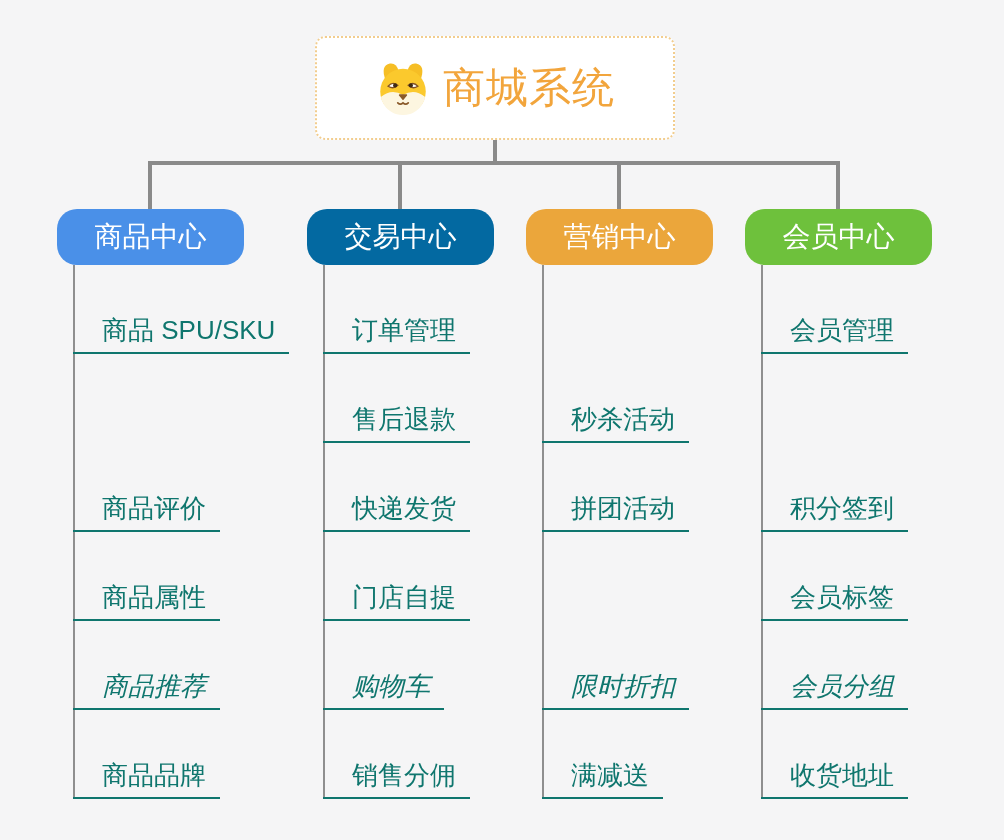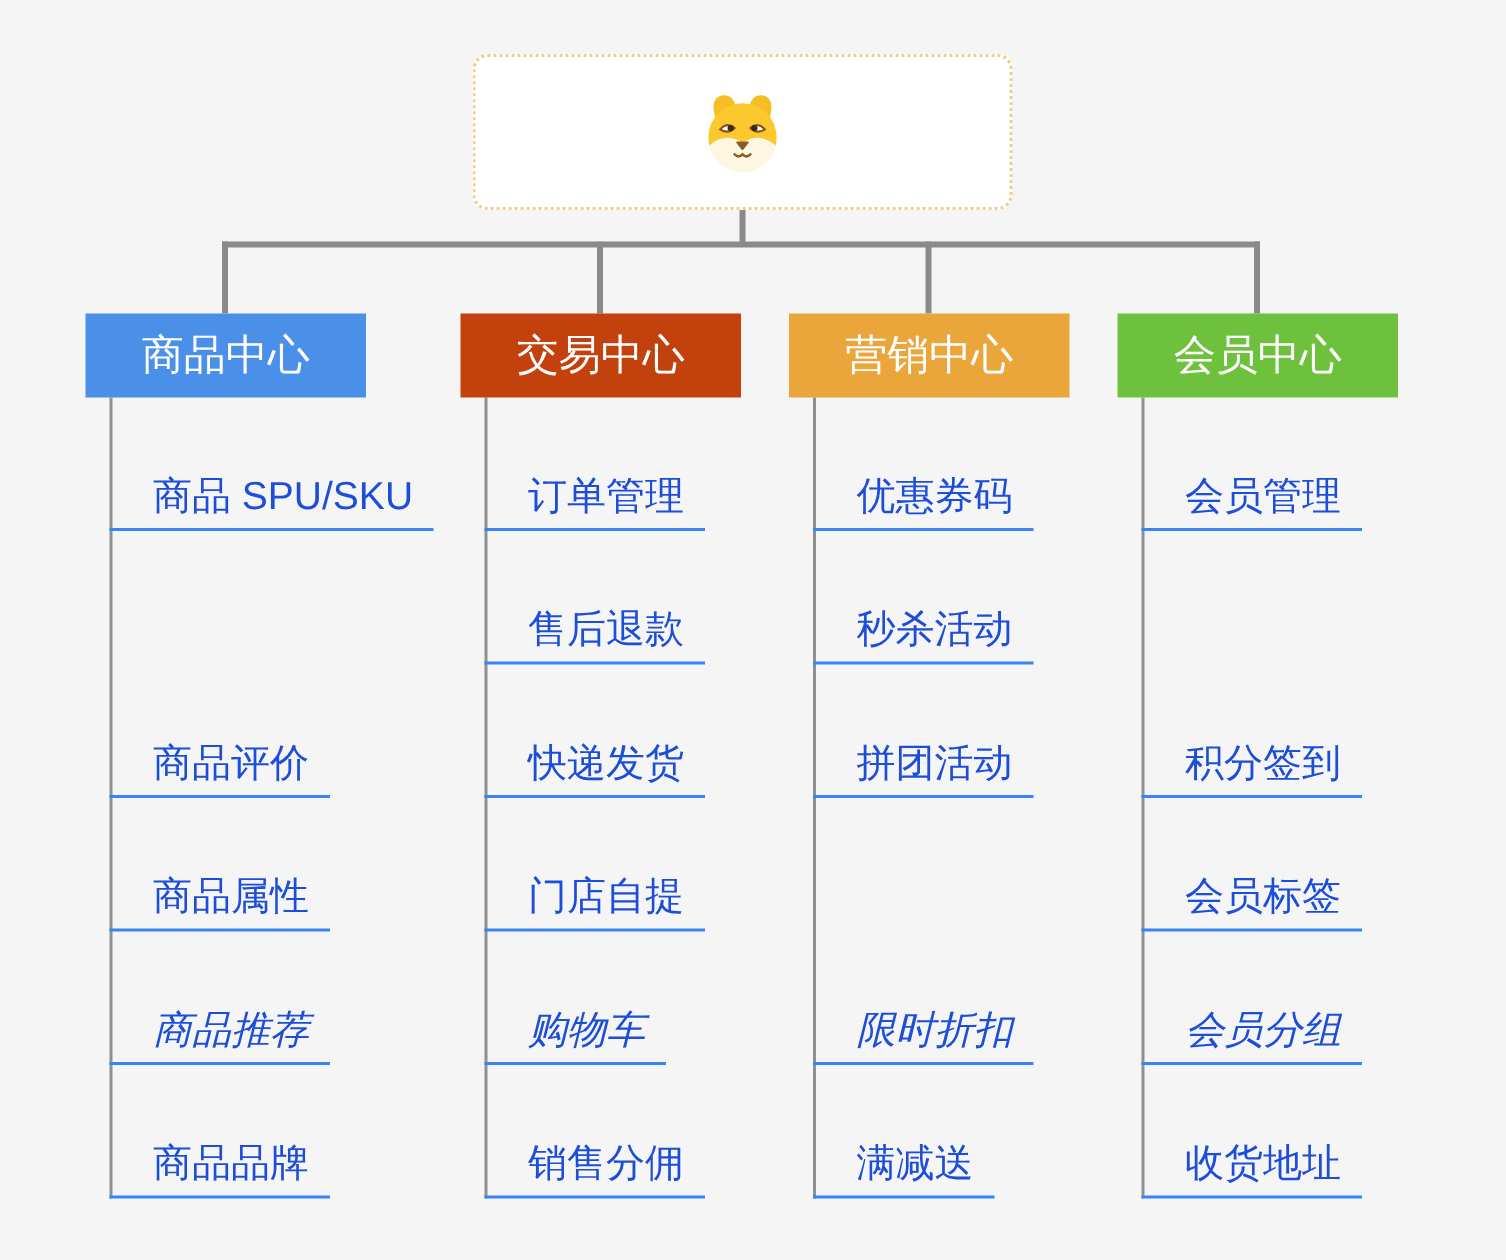--- a/index.html
+++ b/index.html
@@ -45,21 +45,21 @@
     gap: 12px;
   }
   .root-label {
     font-size: 42px; letter-spacing: 1px; font-weight: 500;
     white-space: nowrap;
   }
 
   
   .hdr {
     position: absolute; top: 209px; width: 187px; height: 56px;
-    border-radius: 0;
+    border-radius: 20px;
     display: flex; align-items: center; justify-content: center;
     color: #ffffff; font-size: 28px; font-weight: 400;
     white-space: nowrap;
   }
   .hdr.c0 { left: 57px; }
   .hdr.c1 { left: 307px; }
   .hdr.c2 { left: 526px; }
   .hdr.c3 { left: 745px; }
 
   
@@ -72,24 +72,24 @@
   .item.c2 { left: 542px; }
   .item.c3 { left: 761px; }
   .item.r0 { top: 314px; }
   .item.r1 { top: 403px; }
   .item.r2 { top: 492px; }
   .item.r3 { top: 581px; }
   .item.r4 { top: 670px; font-style: italic; }
   .item.r5 { top: 759px; }
   .item > span {
     display: inline-block;
-    border-bottom: 2px solid #3b82f6;
+    border-bottom: 2px solid #0f766e;
     padding: 0 14px 5px 29px;
     font-size: 26px; line-height: 33px;
-    color: #1d4ed8;
+    color: #0f766e;
     white-space: nowrap;
   }
 </style>
 </head>
 <body>
 
 <div class="canvas" style="background-color: rgb(245, 245, 246);">
 
   <div class="conn stub" style="background-color: rgb(138, 138, 138);"></div>
   <div class="conn hline" style="background-color: rgb(138, 138, 138);"></div>
@@ -110,26 +110,27 @@
         <circle cx="32" cy="36" r="26" fill="#fbc92d"></circle>
         <path d="M7,42 Q19,32 32,40 Q45,32 57,42 L57,44 A26,26 0 0 1 7,44 Z" fill="#fdf6e0"></path>
         <path d="M15,30 Q20,24 26,29 Q21,34 15,30 Z" fill="#ffffff" stroke="#845425" stroke-width="1.6"></path>
         <circle cx="23" cy="29" r="2.4" fill="#3e2a12"></circle>
         <path d="M38,29 Q44,24 49,30 Q43,34 38,29 Z" fill="#ffffff" stroke="#845425" stroke-width="1.6"></path>
         <circle cx="41" cy="29" r="2.4" fill="#3e2a12"></circle>
         <path d="M28,40 L36,40 L32,45 Z" fill="#8a5a2a" stroke="#8a5a2a" stroke-width="1.5" stroke-linejoin="round"></path>
         <path d="M26,49 Q29,52 32,49 Q35,52 38,49" stroke="#8a5a2a" stroke-width="2" fill="none" stroke-linecap="round"></path>
       </svg>
     </span>
+    <span class="root-label" style="color: rgb(242, 165, 60);">商城系统</span>
   </div>
 
   <div class="hdr c0" style="background-color: rgb(74, 144, 232);">
     <span>商品中心</span>
   </div>
-  <div class="hdr c1" style="background-color: #c2410c;">
+  <div class="hdr c1" style="background-color: #0369a1;">
     <span>交易中心</span>
   </div>
   <div class="hdr c2" style="background-color: rgb(235, 166, 59); font-family: Liberation Serif, serif;">
     <span>营销中心</span>
   </div>
   <div class="hdr c3" style="background-color: rgb(110, 193, 60);">
     <span>会员中心</span>
   </div>
 
   <div class="item c0 r0">
@@ -160,23 +161,20 @@
   <div class="item c1 r3">
       <span>门店自提</span>
     </div>
   <div class="item c1 r4">
       <span>购物车</span>
     </div>
   <div class="item c1 r5">
       <span>销售分佣</span>
     </div>
 
-  <div class="item c2 r0">
-      <span>优惠券码</span>
-    </div>
   <div class="item c2 r1">
       <span>秒杀活动</span>
     </div>
   <div class="item c2 r2">
       <span>拼团活动</span>
     </div>
   <div class="item c2 r4">
       <span>限时折扣</span>
     </div>
   <div class="item c2 r5">

